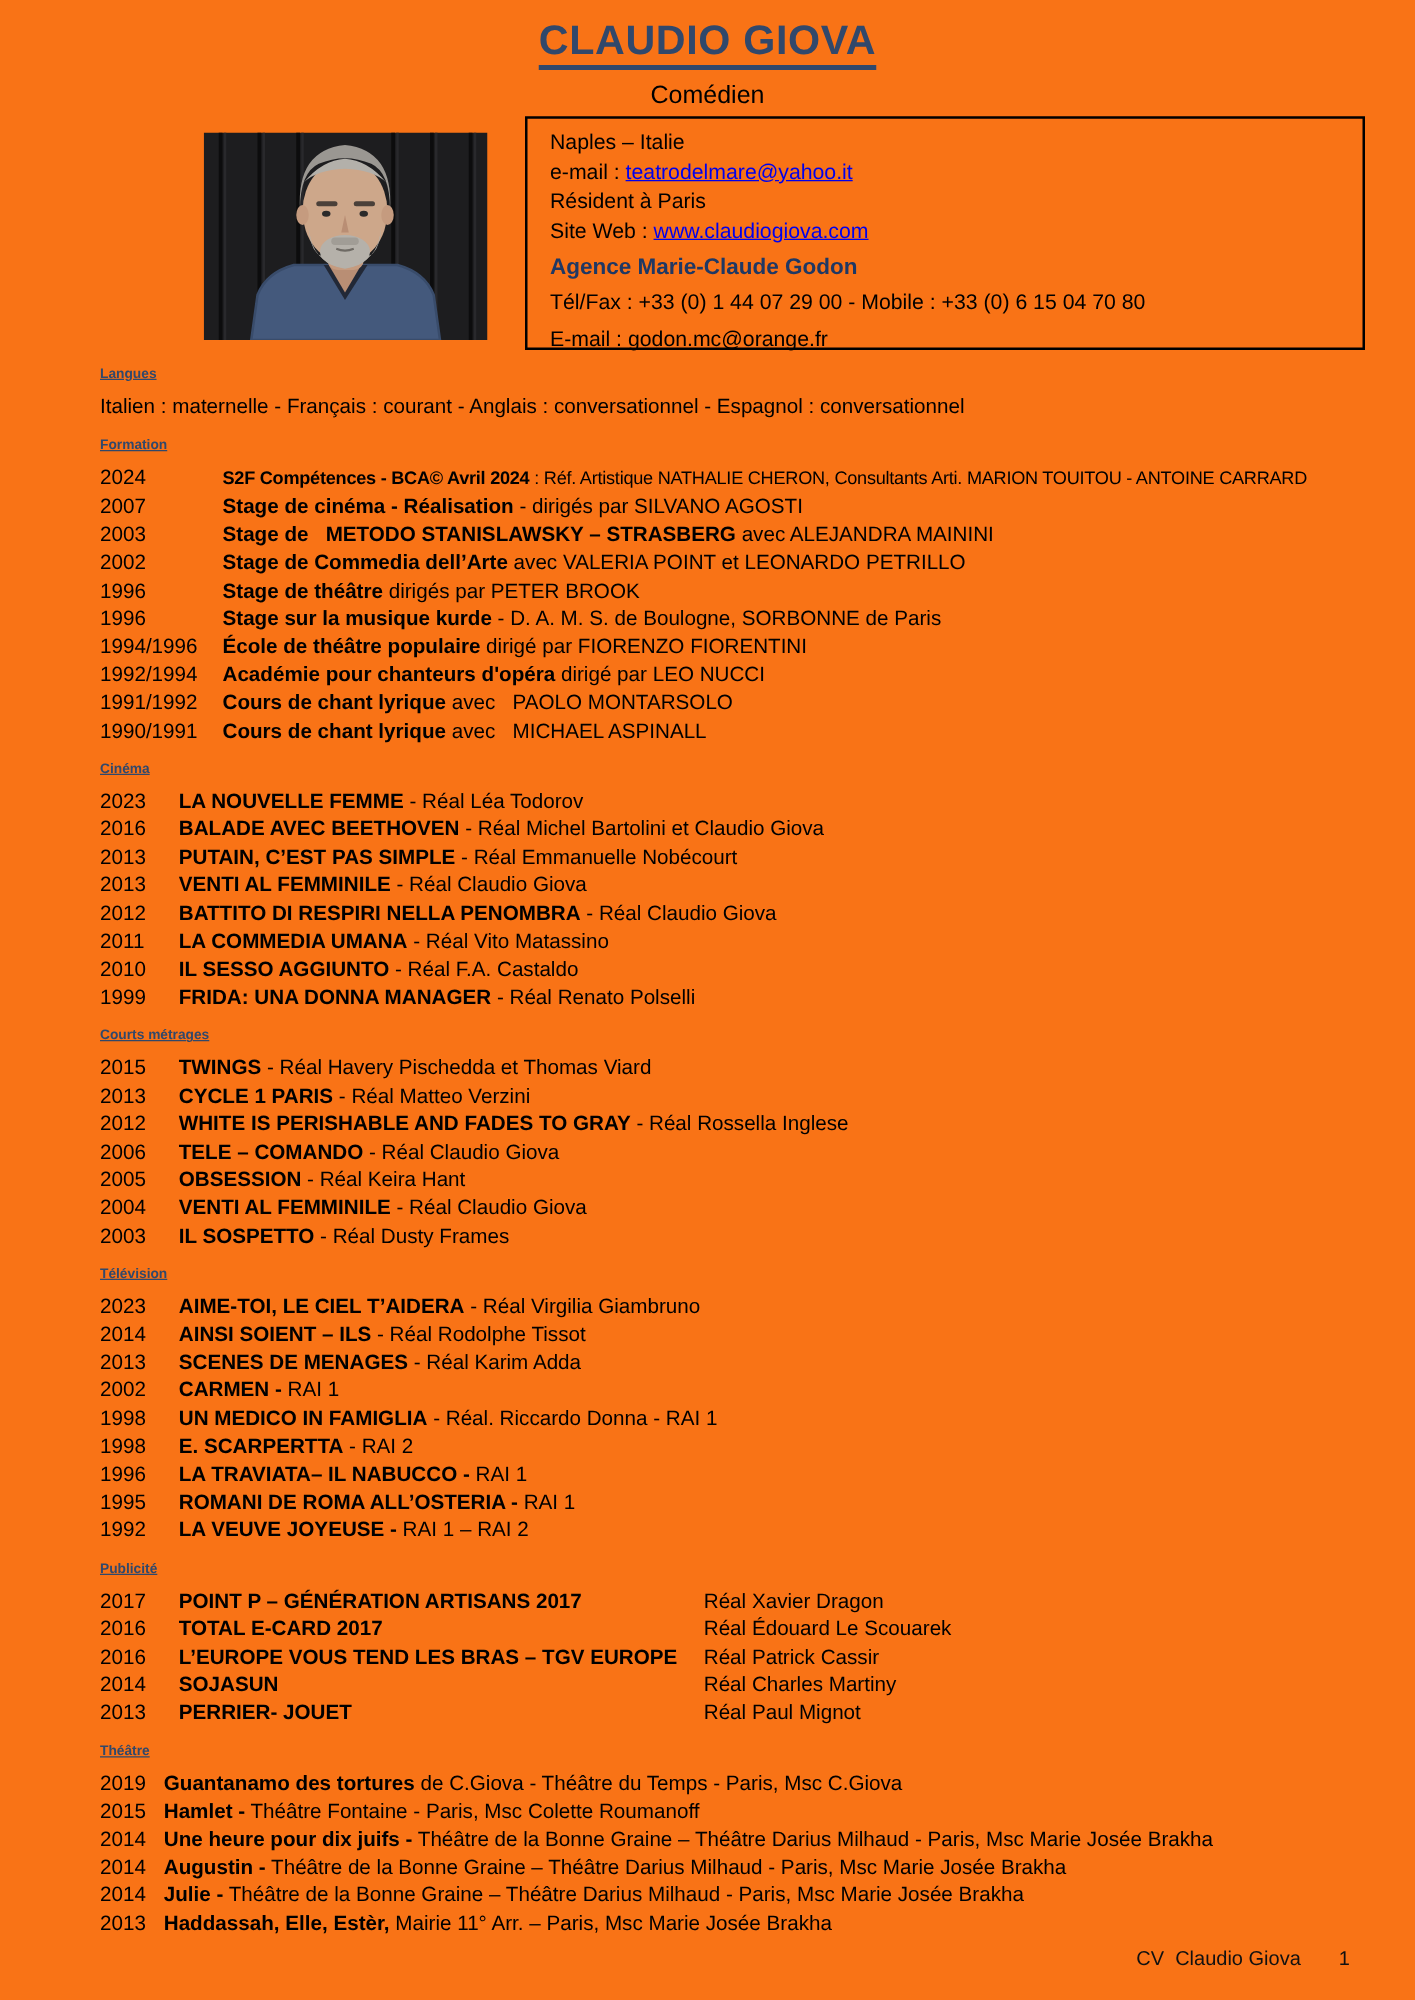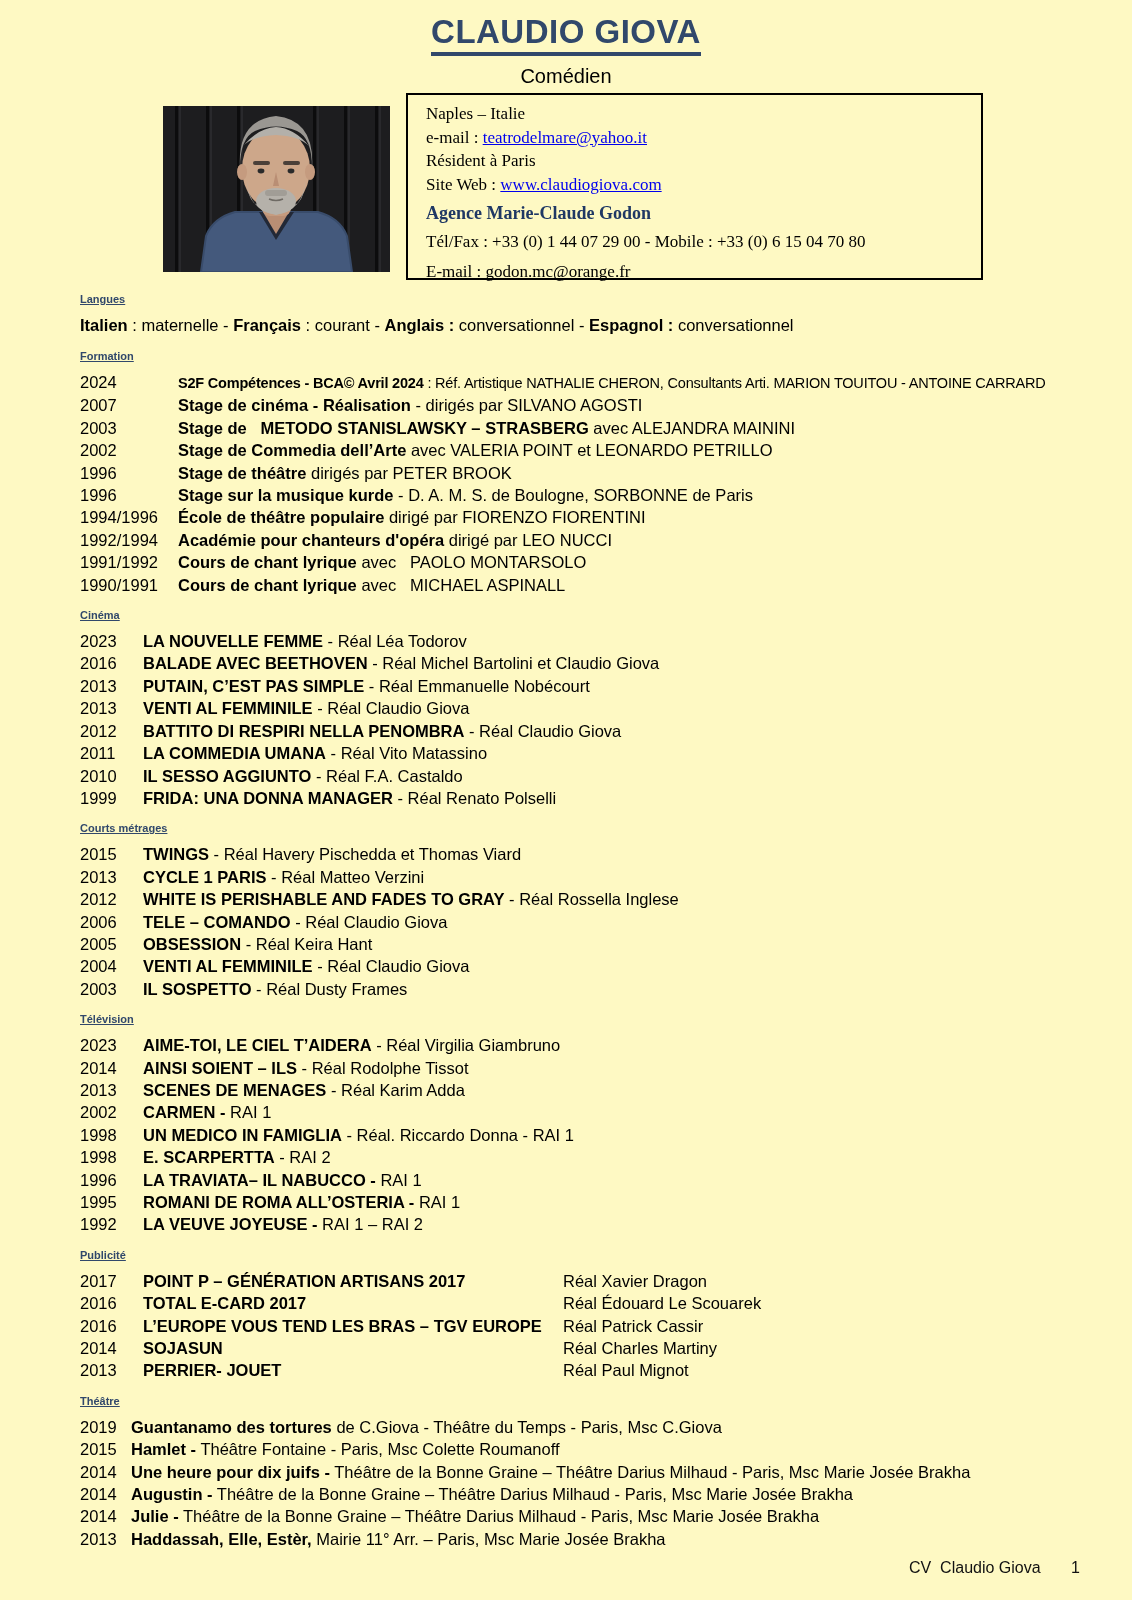--- a/index.html
+++ b/index.html
@@ -6,21 +6,21 @@
     --head:#31486B;
     --agency:#1F3864;
     --link:#0000EE;
     --border:#000000;
   }
   html,body{margin:0;padding:0;background:#888;}
   .page{
     position:relative;
     width:1132px;height:1600px;
     margin:0 auto;
-    background:#fef9c3;
+    background:#f97316;
     font-family:"Liberation Sans", sans-serif;
     color:#000;
     overflow:hidden;
   }
   
   h1.title{
     margin:0;padding-top:13px;
     text-align:center;
     font-size:33px;
     letter-spacing:0.5px;
@@ -37,28 +37,27 @@
     margin-top:9px;
     color:#000;
   }
   .header-row{display:flex;margin-top:5px;}
   .photo{
     flex:0 0 227px;
     margin-left:163px;margin-top:13px;
     width:227px;height:166px;
   }
   .contact-box{
-    margin-left:16px;
-    width:577px;
+    margin-left:30px;
+    width:672px;
     box-sizing:border-box;
     border:2px solid var(--border);
     padding:7px 10px 6px 18px;
     font-size:17px;
     height:187px;
-    font-family:Liberation Serif, serif;
   }
   .c-line{line-height:23.5px;}
   .c-agency{
     margin-top:5px;
     font-weight:bold;
     font-size:18px;
     color:var(--agency);
     line-height:24px;
   }
   .c-phone{margin-top:5px;line-height:24px;}
@@ -68,21 +67,21 @@
   .section{margin-left:80px;margin-top:8px;}
   .section-heading{
     font-size:11px;
     font-weight:bold;
     color:var(--head);
     text-decoration:underline;
     margin-bottom:3px;
     line-height:23px;
   }
   .langues-line{font-size:16.5px;line-height:23px;white-space:pre-wrap;}
-  .langues-line .b{font-weight:bold;text-align:center;}
+  .langues-line .b{font-weight:normal;text-align:center;}
   .row{display:flex;align-items:baseline;line-height:22.4px;font-size:16.5px;}
   .year{flex:0 0 98px;}
   .rows.mid .year{flex:0 0 63px;}
   .rows.narrow .year{flex:0 0 51px;}
   .rtext{flex:1;white-space:pre-wrap;}
   .rtitle{font-weight:bold;white-space:pre-wrap;}
   .rest{white-space:pre-wrap;}
   .rtext.small{font-size:14.5px;letter-spacing:-0.2px;font-weight:bold;}
   .rtext.small .rest{font-weight:normal;}
   .row.with-director .rtext{flex:0 0 420px;overflow:hidden;}

